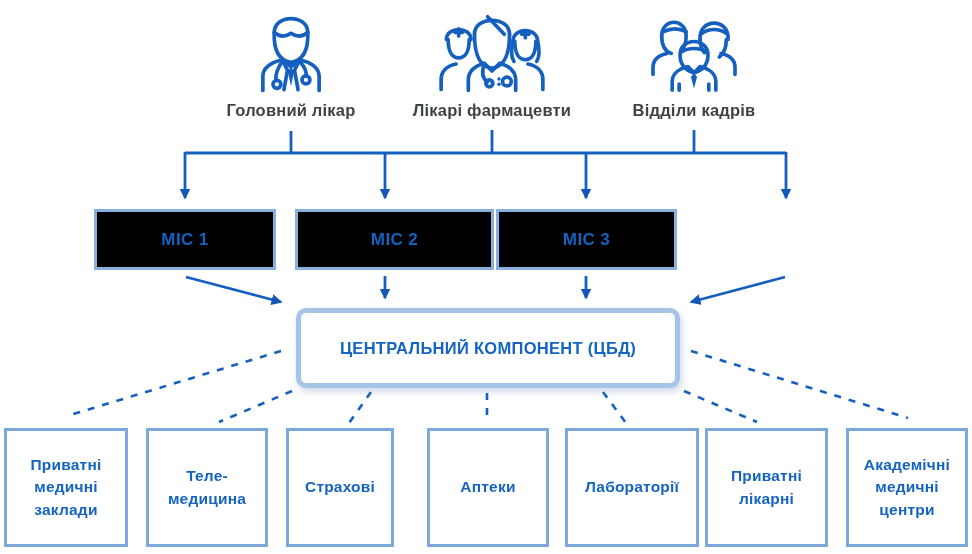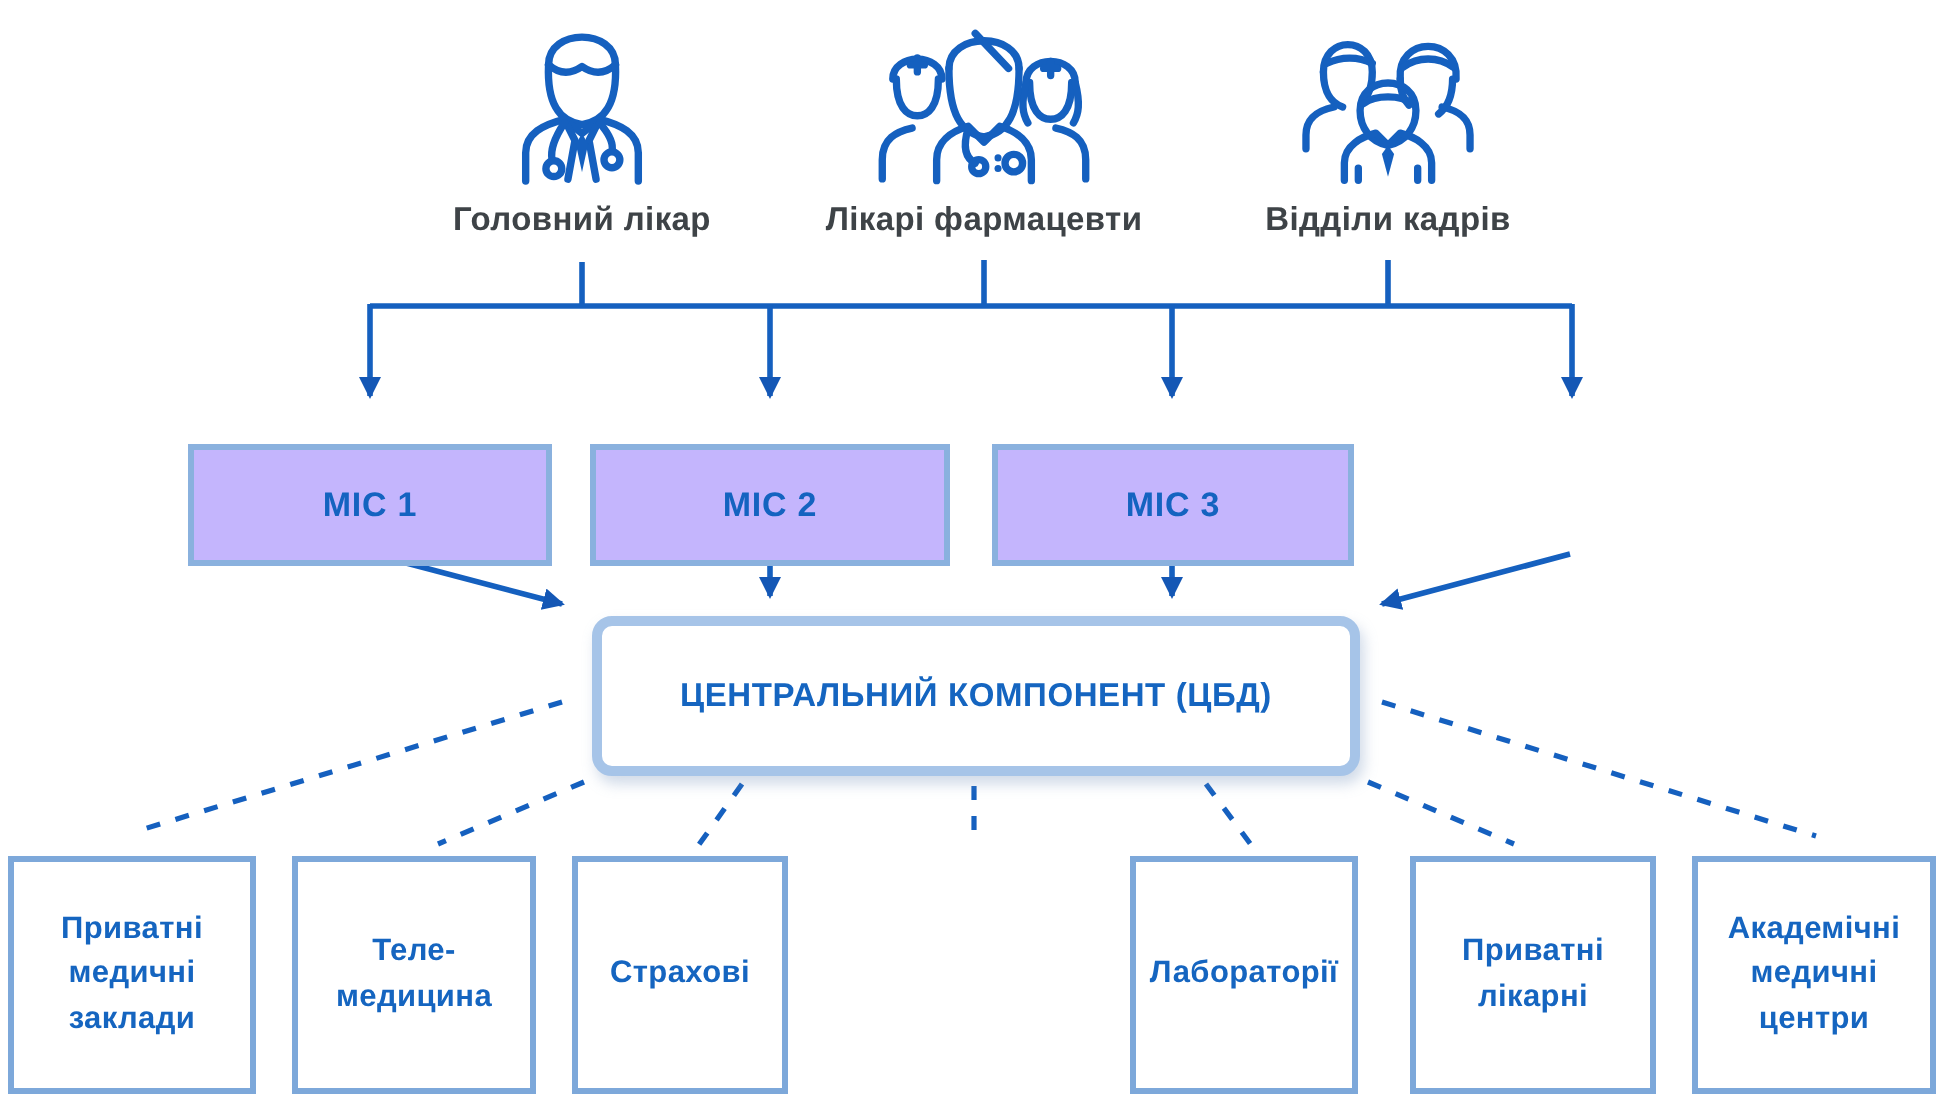--- a/index.html
+++ b/index.html
@@ -7,22 +7,22 @@
     position:relative;width:972px;height:554px;background:#ffffff;
     font-family:"Liberation Sans", sans-serif;overflow:hidden;
   }
   svg.connectors{position:absolute;left:0;top:0;z-index:1;}
   .actor{position:absolute;top:4px;display:flex;flex-direction:column;align-items:center;z-index:2;}
   .actor .icon{height:90px;display:flex;align-items:flex-end;justify-content:center;}
   .actor .actor-label{
     margin-top:7px;font-size:16.5px;font-weight:700;color:#3e4347;letter-spacing:.2px;white-space:nowrap;
   }
   .mic-box{
-    position:absolute;top:222px;height:61px;box-sizing:border-box;
-    background:#c4b5fd;border:3px solid #8ab1de;z-index:2;
+    position:absolute;top:209px;height:61px;box-sizing:border-box;
+    background:#000000;border:3px solid #8ab1de;z-index:2;
     display:flex;align-items:center;justify-content:center;
     color:#1463c0;font-weight:700;font-size:17px;letter-spacing:.4px;
   }
   .central-box{
     position:absolute;left:296px;top:308px;width:384px;height:80px;box-sizing:border-box;
     background:#ffffff;border:5px solid #a6c4e8;border-radius:10px;z-index:2;
     box-shadow:2px 4px 7px rgba(120,150,190,.35);
     display:flex;align-items:center;justify-content:center;
     color:#1565c0;font-weight:700;font-size:16.5px;letter-spacing:.3px;text-align:center;
   }
@@ -136,21 +136,21 @@
         <path class="icf" d="M55,76 L51.5,81 L55,94 L58.5,81 Z"></path>
         <path class="ic" d="M38,89 V96 M72,89 V96"></path>
       </svg>
     </div>
     <div class="actor-label">Відділи кадрів</div>
   </div>
 
   <div class="mic-box" style="left:94px;width:182px;">
     <span>МІС 1</span>
   </div>
-  <div class="mic-box" style="left:295px;width:180px;">
+  <div class="mic-box" style="left:295px;width:199px;">
     <span>МІС 2</span>
   </div>
   <div class="mic-box" style="left:496px;width:181px;">
     <span>МІС 3</span>
   </div>
 
   <div class="central-box">
     <span>ЦЕНТРАЛЬНИЙ КОМПОНЕНТ (ЦБД)</span>
   </div>
 
@@ -159,21 +159,24 @@
 медичні
 заклади</span>
   </div>
   <div class="consumer-box" style="left:146px;width:122px;">
     <span>Теле-
 медицина</span>
   </div>
   <div class="consumer-box" style="left:286px;width:108px;">
     <span>Страхові</span>
   </div>
-  <div class="consumer-box" style="left:565px;width:114px;">
+  <div class="consumer-box" style="left:427px;width:122px;">
+    <span>Аптеки</span>
+  </div>
+  <div class="consumer-box" style="left:565px;width:134px;">
     <span>Лабораторії</span>
   </div>
   <div class="consumer-box" style="left:705px;width:123px;">
     <span>Приватні
 лікарні</span>
   </div>
   <div class="consumer-box" style="left:846px;width:122px;">
     <span>Академічні
 медичні
 центри</span>

